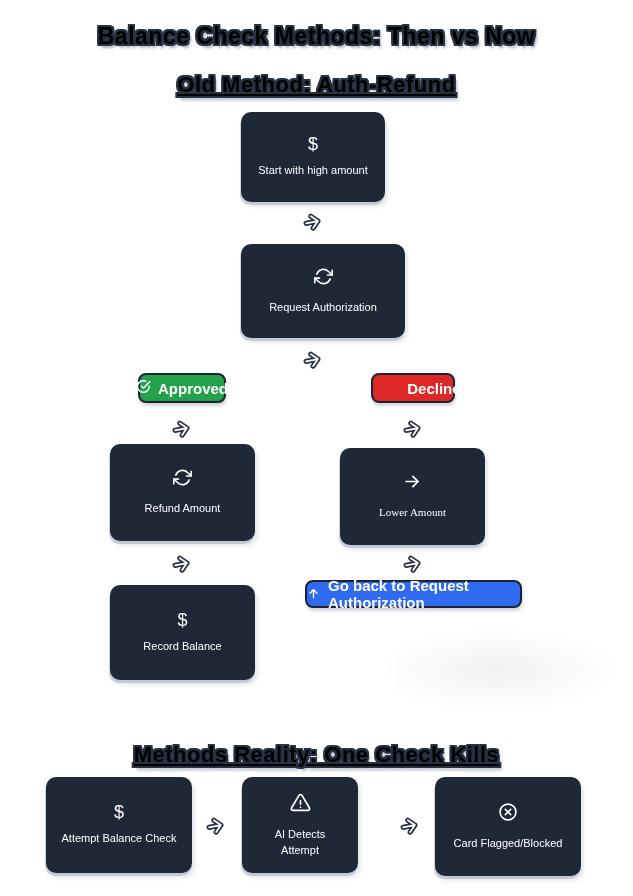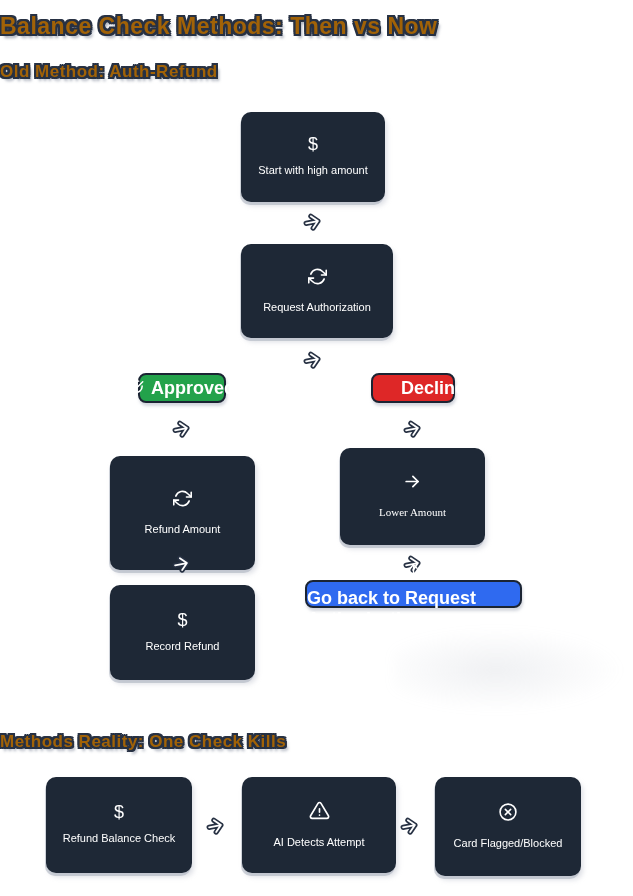--- a/index.html
+++ b/index.html
@@ -8,53 +8,54 @@
   }
   html,body{margin:0;padding:0;background:#fff;}
   body{
     width:633px;height:896px;position:relative;overflow:hidden;
     font-family:"Liberation Sans", sans-serif;
   }
   .canvas{position:absolute;inset:0;}
 
   
   .outlined{
-    position:absolute;left:0;width:633px;
-    color:#a16207;font-weight:bold;letter-spacing:.5px;
+    position:absolute;left:0;width:633px;text-align:center;
+    color:#000000;font-weight:bold;letter-spacing:.5px;
     text-shadow:
       -2px -2px 0 var(--ink), 0 -2px 0 var(--ink), 2px -2px 0 var(--ink),
       -2px  0   0 var(--ink), 2px  0   0 var(--ink),
       -2px  2px 0 var(--ink), 0  2px 0 var(--ink), 2px 2px 0 var(--ink),
       -1px -1px 0 var(--ink), 1px -1px 0 var(--ink),
       -1px  1px 0 var(--ink), 1px  1px 0 var(--ink),
        3px 4px 3px rgba(130,138,155,.75);
+    margin-top: 10px;
   }
   .main-title{top:13px;font-size:23px;}
-  .sub-title{font-size:17px;}
+  .sub-title{font-size:22px;text-decoration:underline;}
 
   
   .node{
     position:absolute;background:var(--node);border-radius:10px;color:#fff;
     display:flex;flex-direction:column;align-items:center;justify-content:center;
     gap:9px;text-align:center;
     box-shadow:-1px 3px 0 rgba(170,176,190,.55), 2px 4px 5px rgba(170,176,190,.4);
   }
   .node .label{font-size:11px;line-height:1.5;padding:0 13px;font-weight:500;}
   .node .glyph{font-size:18px;line-height:1;font-weight:500;}
 
   
   .badge{
     position:absolute;display:flex;align-items:center;justify-content:center;gap:7px;
     border-radius:8px;border:2px solid #1b2433;color:#fff;
-    font-size:18px;font-weight:bold;box-sizing:border-box;
+    font-size:15px;font-weight:bold;box-sizing:border-box;
     box-shadow:1px 3px 3px rgba(170,176,190,.5);
   }
   .badge-green{background:#23A24B;}
   .badge-red{background:#DE2727;gap:36px;}
-  .badge-blue{background:#2F6AF0;flex-direction:column;}
+  .badge-blue{background:#2F6AF0;}
 
   
   .flow-arrow{position:absolute;transform:translate(-50%,-50%) rotate(-11deg);width:24px;height:24px;}
   .flow-arrow svg{display:block;}
 
   svg{overflow:visible;}
   .icon-stroke{fill:none;stroke:#fff;stroke-width:2;stroke-linecap:round;stroke-linejoin:round;}
 
   .watermark{
     position:absolute;left:392px;top:628px;width:232px;height:84px;
@@ -77,21 +78,21 @@
 
   <div class="flow-arrow" style="left:313px;top:222px;">
     <svg viewBox="0 0 24 24" width="24" height="24">
         <g fill="none" stroke-linecap="round" stroke-linejoin="round">
       <path d="M5 12h12M11 6l6 6-6 6" stroke="#273143" stroke-width="5.2"></path>
       <path d="M5 12h12M11 6l6 6-6 6" stroke="#fff" stroke-width="1.8"></path>
     </g>
       </svg>
   </div>
 
-  <div class="node" style="left:241px;top:244px;width:152px;height:94px;">
+  <div class="node" style="left:241px;top:244px;width:164px;height:94px;">
     <span>
       <svg viewBox="0 0 24 24" width="19" height="19" class="icon-stroke">
         <polyline points="23 4 23 10 17 10"></polyline>
           <polyline points="1 20 1 14 7 14"></polyline>
         <path d="M3.51 9a9 9 0 0 1 14.85-3.36L23 10M1 14l4.64 4.36A9 9 0 0 0 20.49 15"></path>
       </svg>
     </span>
     <span class="label">Request Authorization</span>
   </div>
 
@@ -135,21 +136,21 @@
   </div>
   <div class="flow-arrow" style="left:413px;top:429px;">
     <svg viewBox="0 0 24 24" width="24" height="24">
         <g fill="none" stroke-linecap="round" stroke-linejoin="round">
       <path d="M5 12h12M11 6l6 6-6 6" stroke="#273143" stroke-width="5.2"></path>
       <path d="M5 12h12M11 6l6 6-6 6" stroke="#fff" stroke-width="1.8"></path>
     </g>
       </svg>
   </div>
 
-  <div class="node" style="left:110px;top:456px;width:145px;height:114px;">
+  <div class="node" style="left:110px;top:444px;width:145px;height:97px;">
     <span>
       <svg viewBox="0 0 24 24" width="19" height="19" class="icon-stroke">
         <polyline points="23 4 23 10 17 10"></polyline>
           <polyline points="1 20 1 14 7 14"></polyline>
         <path d="M3.51 9a9 9 0 0 1 14.85-3.36L23 10M1 14l4.64 4.36A9 9 0 0 0 20.49 15"></path>
       </svg>
     </span>
     <span class="label">Refund Amount</span>
   </div>
 
@@ -175,52 +176,52 @@
     <svg viewBox="0 0 24 24" width="24" height="24">
         <g fill="none" stroke-linecap="round" stroke-linejoin="round">
       <path d="M5 12h12M11 6l6 6-6 6" stroke="#273143" stroke-width="5.2"></path>
       <path d="M5 12h12M11 6l6 6-6 6" stroke="#fff" stroke-width="1.8"></path>
     </g>
       </svg>
   </div>
 
   <div class="node" style="left:110px;top:585px;width:145px;height:95px;">
     <span class="glyph">$</span>
-    <span class="label">Record Refund</span>
+    <span class="label">Record Balance</span>
   </div>
 
   <div class="badge badge-blue" style="left:305px;top:580px;width:217px;height:28px;gap:8px;">
     <span>
       <svg viewBox="0 0 24 24" width="13" height="13" class="icon-stroke" style="stroke-width:2.6;">
         <line x1="12" y1="20" x2="12" y2="5"></line>
           <polyline points="5.5 11.5 12 5 18.5 11.5"></polyline>
       </svg>
     </span>
     <span>Go back to Request Authorization</span>
   </div>
 
   <div class="watermark"></div>
 
   <div class="outlined sub-title" style="top:732px;">Methods Reality: One Check Kills</div>
 
   <div class="node" style="left:46px;top:777px;width:146px;height:96px;">
     <span class="glyph">$</span>
-    <span class="label">Refund Balance Check</span>
+    <span class="label">Attempt Balance Check</span>
   </div>
 
   <div class="flow-arrow" style="left:216px;top:826px;">
     <svg viewBox="0 0 24 24" width="24" height="24">
         <g fill="none" stroke-linecap="round" stroke-linejoin="round">
       <path d="M5 12h12M11 6l6 6-6 6" stroke="#273143" stroke-width="5.2"></path>
       <path d="M5 12h12M11 6l6 6-6 6" stroke="#fff" stroke-width="1.8"></path>
     </g>
       </svg>
   </div>
 
-  <div class="node" style="left:242px;top:777px;width:154px;height:96px;">
+  <div class="node" style="left:242px;top:777px;width:116px;height:96px;">
     <span>
       <svg viewBox="0 0 24 24" width="21" height="21" class="icon-stroke" style="stroke-width:1.9;">
         <path d="M10.29 3.86L1.82 18a2 2 0 0 0 1.71 3h16.94a2 2 0 0 0 1.71-3L13.71 3.86a2 2 0 0 0-3.42 0z"></path>
         <line x1="12" y1="10" x2="12" y2="14"></line>
           <line x1="12" y1="17.3" x2="12.01" y2="17.3"></line>
       </svg>
     </span>
     <span class="label">AI Detects Attempt</span>
   </div>
 

